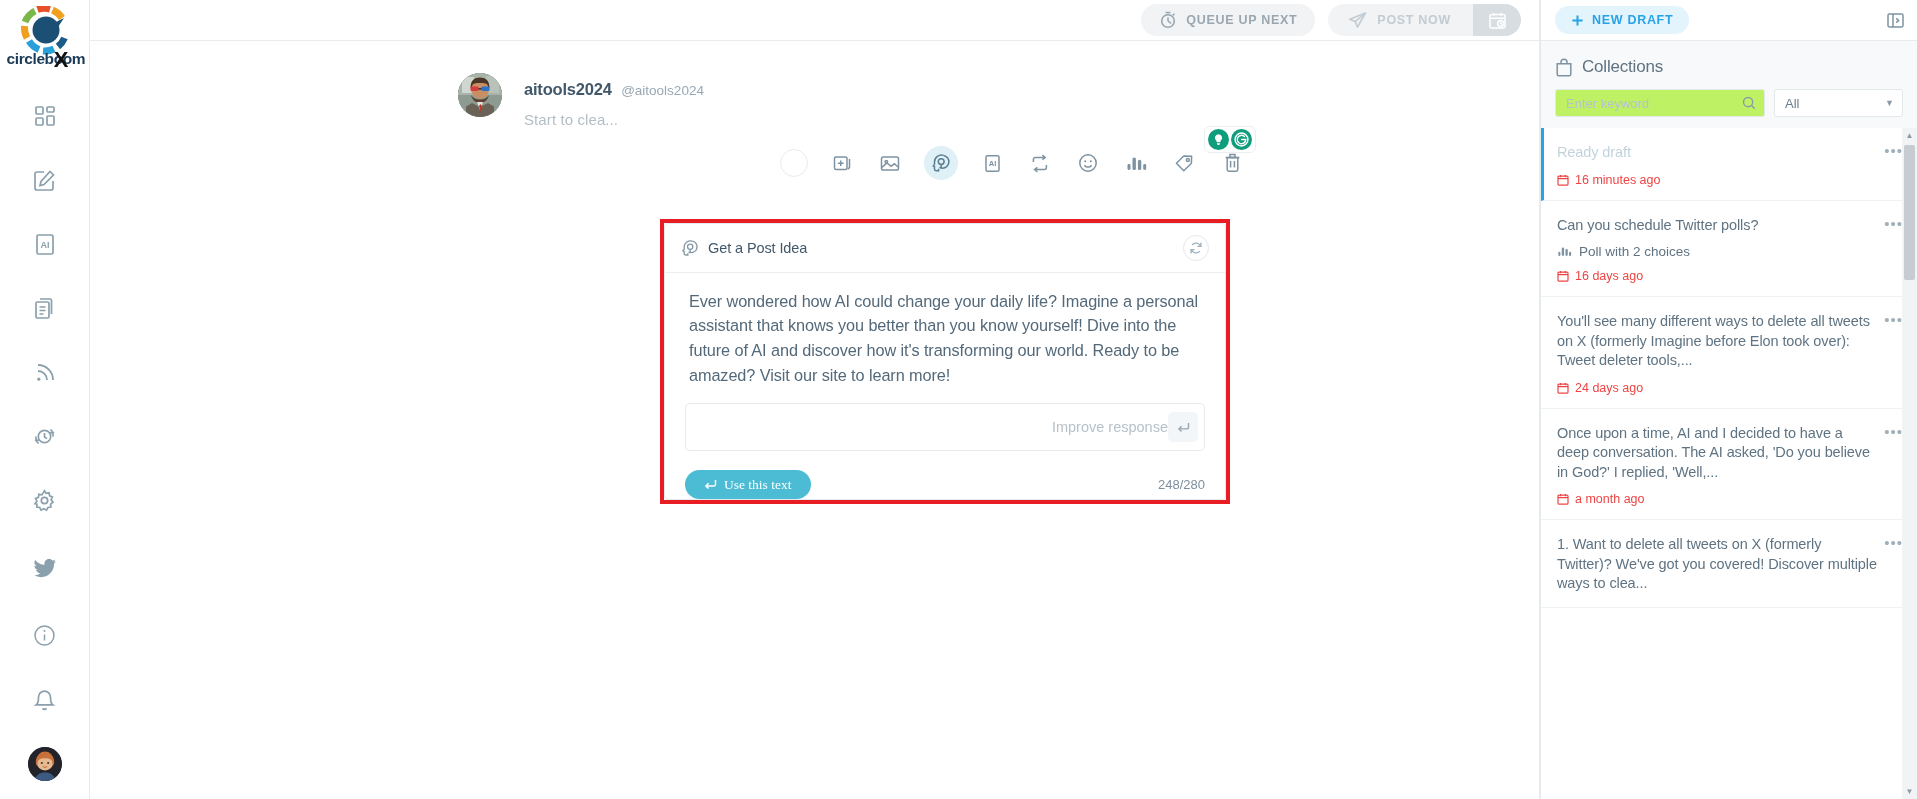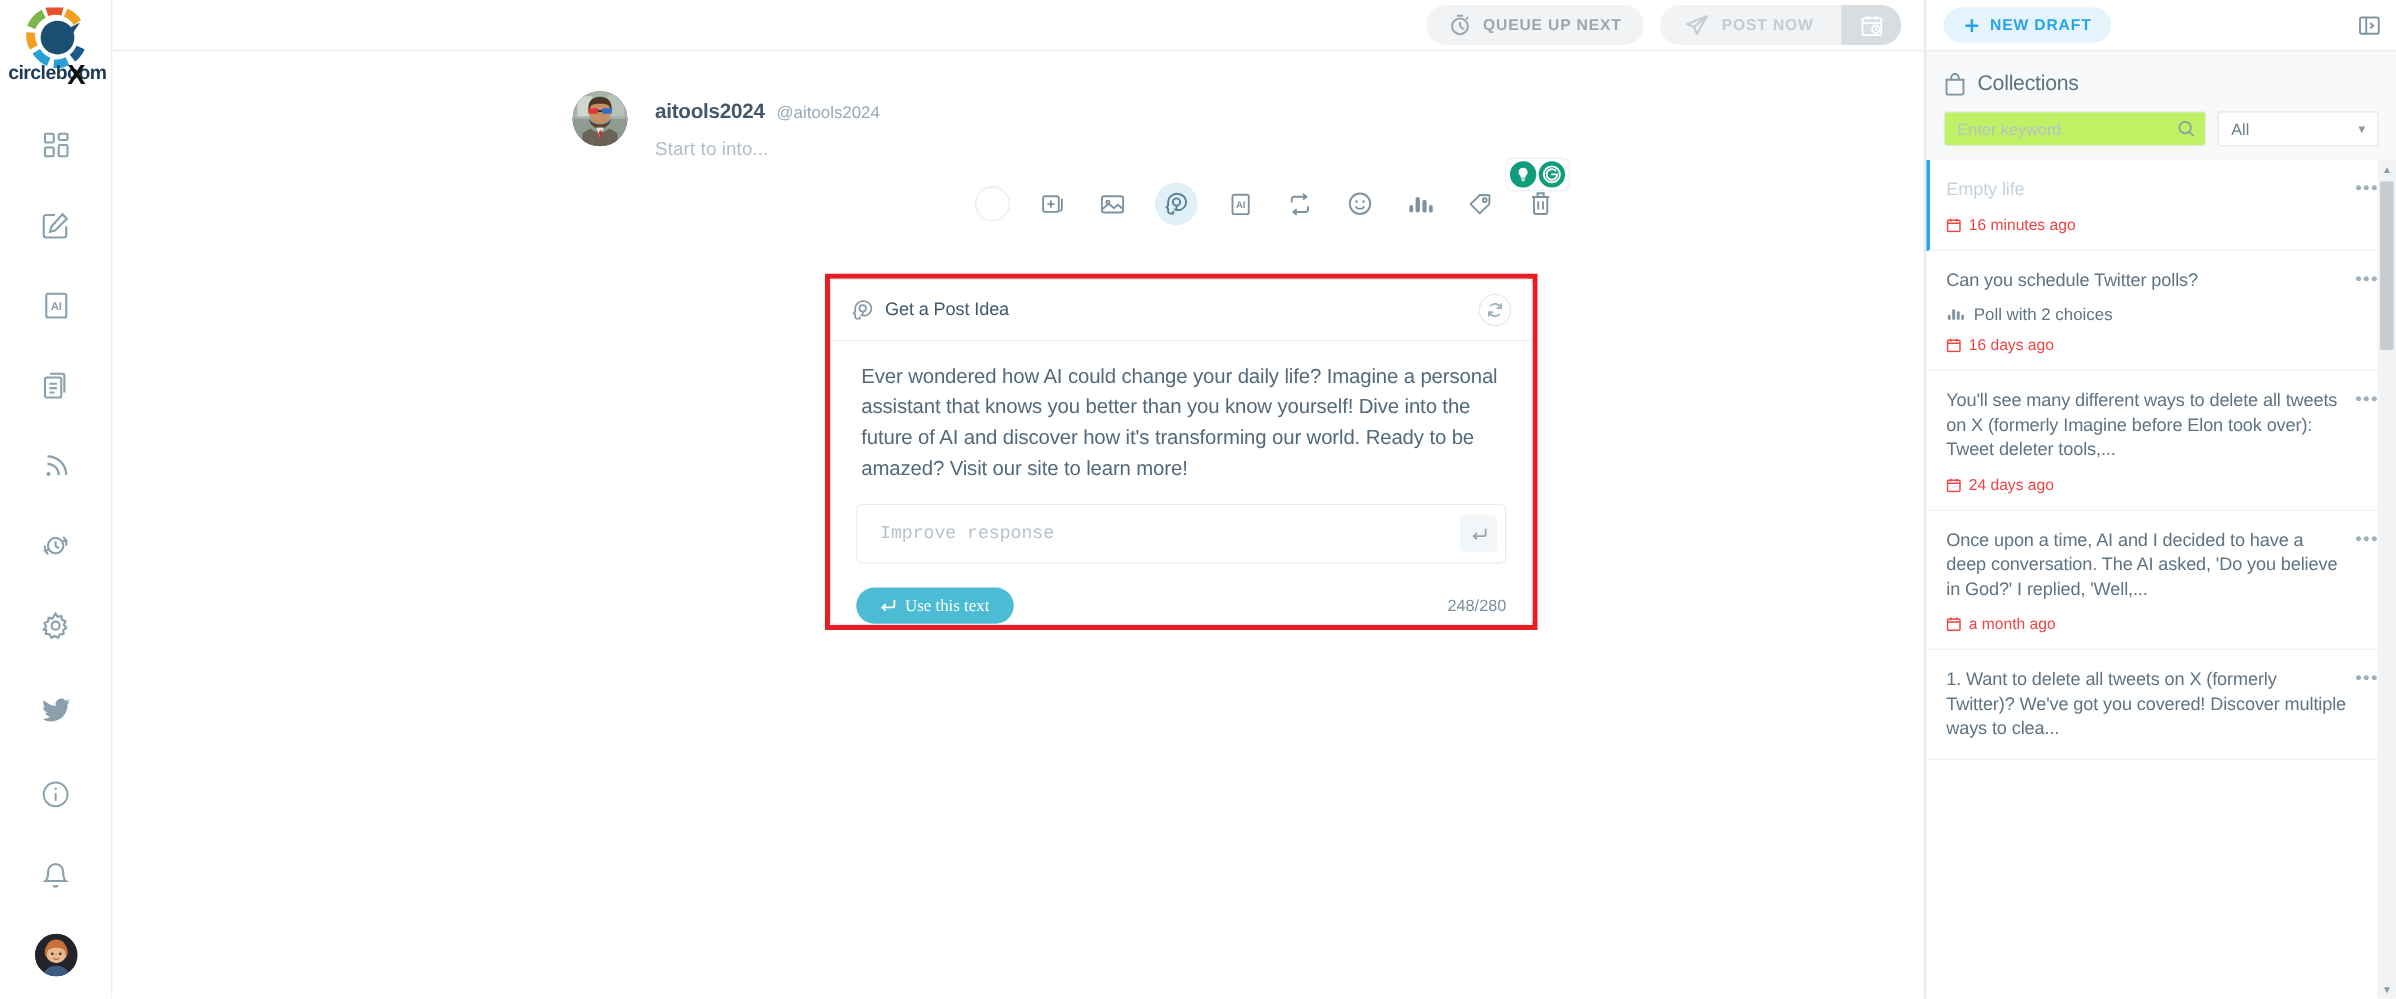--- a/index.html
+++ b/index.html
@@ -135,21 +135,21 @@
   .ai-text {
     font-size:16.3px; line-height:24.6px; color:#53697a; letter-spacing:-0.1px;
   }
   .ai-input-row {
     margin:16px 20px 0 20px; height:48px;
     border:1px solid #e7ebee; border-radius:5px;
     display:flex; align-items:center; padding:0 6px 0 18px; background:#fff;
   }
   .ai-input {
     flex:1; border:none; outline:none; background:transparent;
-    font-family:Liberation Mono, monospace; font-size:14.5px; color:#c2410c;
+    font-family:Liberation Sans, sans-serif; font-size:14.5px; color:#c2410c;text-align:right;
   }
   .ai-input::placeholder { color:#b6c1c9; }
   .ai-enter {
     width:30px; height:30px; border-radius:5px; background:#f3f6f8;
     display:flex; align-items:center; justify-content:center;
     color:#95a6b1; font-size:14px; cursor:pointer;
   }
   .ai-foot {
     margin:19px 20px 0 20px; display:flex; align-items:center; justify-content:space-between;
   }
@@ -388,21 +388,21 @@
             <rect x="23.5" y="13.5" width="8" height="4.5" rx="1" fill="#2f72c4"></rect>
             <rect x="20.5" y="15" width="3" height="1.6" fill="#333"></rect>
             <path d="M14 30l8 4 8-4 6 3.5V44H8V33.5z" fill="#6b6257"></path>
             <path d="M19 29h6l-3 8z" fill="#e9e4dc"></path>
             <path d="M21 33l1.5 6 1.5-6-1.5-2z" fill="#c0392b"></path>
           </svg>
         </div>
         <div class="c-names">
           <span class="c-name">aitools2024</span>
           <span class="c-handle">@aitools2024</span>
-          <div class="c-placeholder">Start to into...</div>
+          <div class="c-placeholder">Start to clea...</div>
         </div>
       </div>
 
       <div class="badges">
         <div class="badge-bulb">
           <svg width="13" height="13" viewBox="0 0 13 13" fill="#fff">
             <path d="M6.5 1.2a3.6 3.6 0 0 0-2 6.6v1.3h4V7.8a3.6 3.6 0 0 0-2-6.6z"></path>
             <rect x="4.8" y="9.7" width="3.4" height="1" rx="0.5"></rect>
             <rect x="5.3" y="11.1" width="2.4" height="0.9" rx="0.45"></rect>
           </svg>
@@ -564,21 +564,21 @@
         </svg>
       </div>
       <div class="sel-box">
         <span>All</span>
         <span class="caret">▼</span>
       </div>
     </div>
 
     <div class="r-list">
       <div class="d-item sel">
-        <div class="d-title">Empty life</div>
+        <div class="d-title">Ready draft</div>
         <div class="d-meta">
           <svg width="12" height="12" viewBox="0 0 12 12" fill="none" stroke="currentColor" stroke-width="1.2">
             <rect x="1" y="2.2" width="10" height="9" rx="1"></rect>
               <path d="M1 4.6h10M3.6 1v2.2M8.4 1v2.2"></path>
           </svg>
           <span>16 minutes ago</span>
         </div>
         <span class="dots">•••</span>
       </div>
 

